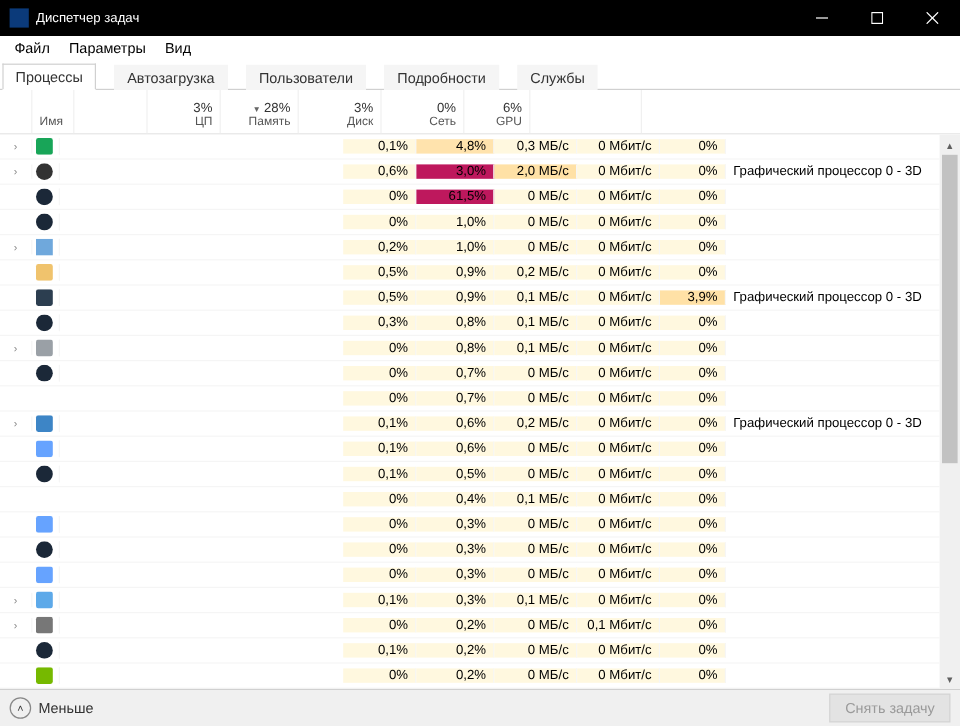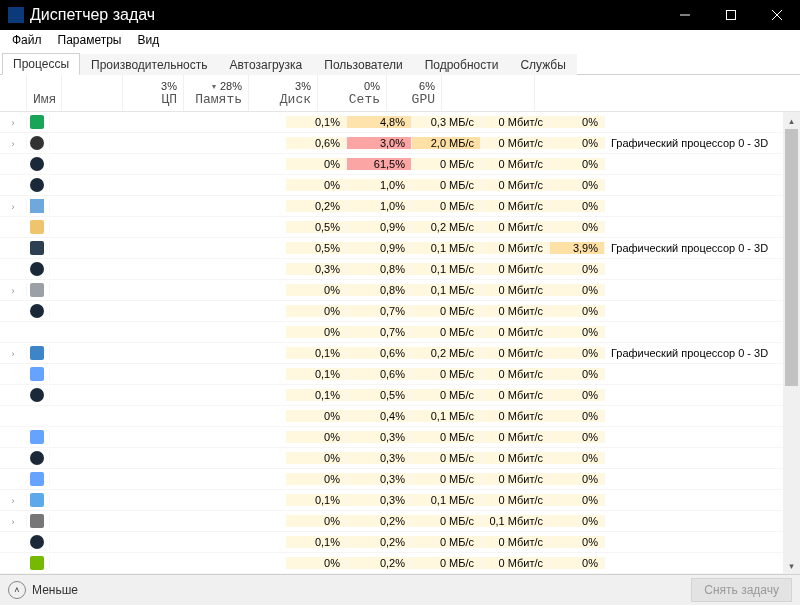--- a/index.html
+++ b/index.html
@@ -1,49 +1,49 @@
 <!DOCTYPE html>
 <html><head>
 <meta charset="utf-8">
 <style>
   html, body { margin:0; padding:0; width:800px; height:605px; overflow:hidden; font-family:'Segoe UI', Tahoma, sans-serif; font-size:12px; color:#000; background:#fff; }
   .window { width:800px; height:605px; display:flex; flex-direction:column; background:#fff; }
   
   .titlebar { height:30px; background:#000; color:#fff; display:flex; align-items:center; }
   .titlebar .app-icon { width:16px; height:16px; background:#0b3a7a; margin:0 6px 0 8px; }
-  .titlebar .title { flex:0 0 auto; font-size:16px; }
+  .titlebar .title { flex:0 0 auto; font-size:11px; }
   .titlebar .spacer { flex:1; }
   .titlebar .winbtn { width:46px; height:30px; display:flex; align-items:center; justify-content:center; color:#fff; }
   
   .menubar { height:20px; display:flex; align-items:center; padding:0 4px; }
   .menubar .menu { padding:2px 8px; }
   
-  .tabbar { height:24px; display:flex; align-items:flex-end; border-bottom:1px solid #d0d0d0; padding-left:2px; }
+  .tabbar { height:24px; display:flex; align-items:flex-end; border-bottom:1px solid #d0d0d0; padding-left:2px;gap:15px; }
   .tab { padding:3px 10px; border:1px solid transparent; border-bottom:none; margin-right:0; position:relative; top:1px; background:#f5f5f5; color:#333; }
   .tab.active { background:#fff; border-color:#d0d0d0; border-bottom:1px solid #fff; }
   
   .table-wrap { flex:1; overflow:hidden; display:flex; flex-direction:column; }
   .header-row { display:flex; height:36px; border-bottom:1px solid #e5e5e5; align-items:stretch; }
   .header-row .col { border-right:1px solid #f0f0f0; display:flex; flex-direction:column; justify-content:flex-end; padding:0 6px 4px 6px; color:#555; }
   .header-row .col .pct { text-align:right; font-size:11px; color:#333; }
-  .header-row .col .lbl { text-align:right; font-size:13px;font-family:Liberation Mono, monospace; }
+  .header-row .col .lbl { text-align:right; font-size:10px; }
   .header-row .col.left .lbl { text-align:left; }
   .header-row .sort-ind { display:flex; align-items:center; justify-content:flex-end; gap:4px; }
   .body { flex:1; overflow:hidden; }
   .row { display:flex; height:20px; align-items:center; border-bottom:1px solid #f5f5f5; }
   .row .cell { border-right:1px solid #f6f6f6; padding:0 6px; white-space:nowrap; overflow:hidden; text-overflow:ellipsis; font-size:11px; }
   .row .cell.num { text-align:right; }
   .expand { width:8px; display:inline-block; color:#888; font-size:9px; text-align:center; }
   .icon-slot { width:20px; display:flex; align-items:center; justify-content:center; }
   .icon-slot span { width:14px; height:14px; display:inline-block; }
   
   .h0 { background:#fff8df; }
   .h1 { background:#ffe1a6; }
   .h2 { background:#ffe3ad; }
-  .h3 { background:#fca5a5; }
+  .h3 { background:#be185d; }
   
   .c-expand { width:14px; flex:0 0 14px; text-align:center; }
   .c-icon   { width:22px; flex:0 0 22px; }
   .c-name   { width:48px; flex:0 0 48px; } 
   .c-state  { width:162px; flex:0 0 162px; }
   .c-cpu    { width:48px; flex:0 0 48px; }
   .c-mem    { width:52px; flex:0 0 52px; }
   .c-disk   { width:56px; flex:0 0 56px; }
   .c-net    { width:56px; flex:0 0 56px; }
   .c-gpu    { width:42px; flex:0 0 42px; }
@@ -106,21 +106,20 @@
   </div>
 
   <div class="menubar">
     <div class="menu">Файл</div>
     <div class="menu">Параметры</div>
     <div class="menu">Вид</div>
   </div>
 
   <div class="tabbar">
     <div class="tab active">Процессы</div>
-    <div class="tab">Производительность</div>
     <div class="tab">Автозагрузка</div>
     <div class="tab">Пользователи</div>
     <div class="tab">Подробности</div>
     <div class="tab">Службы</div>
   </div>
 
   <div class="table-wrap">
 
     <div class="header-row">
       <div class="col left c-expand"></div>

